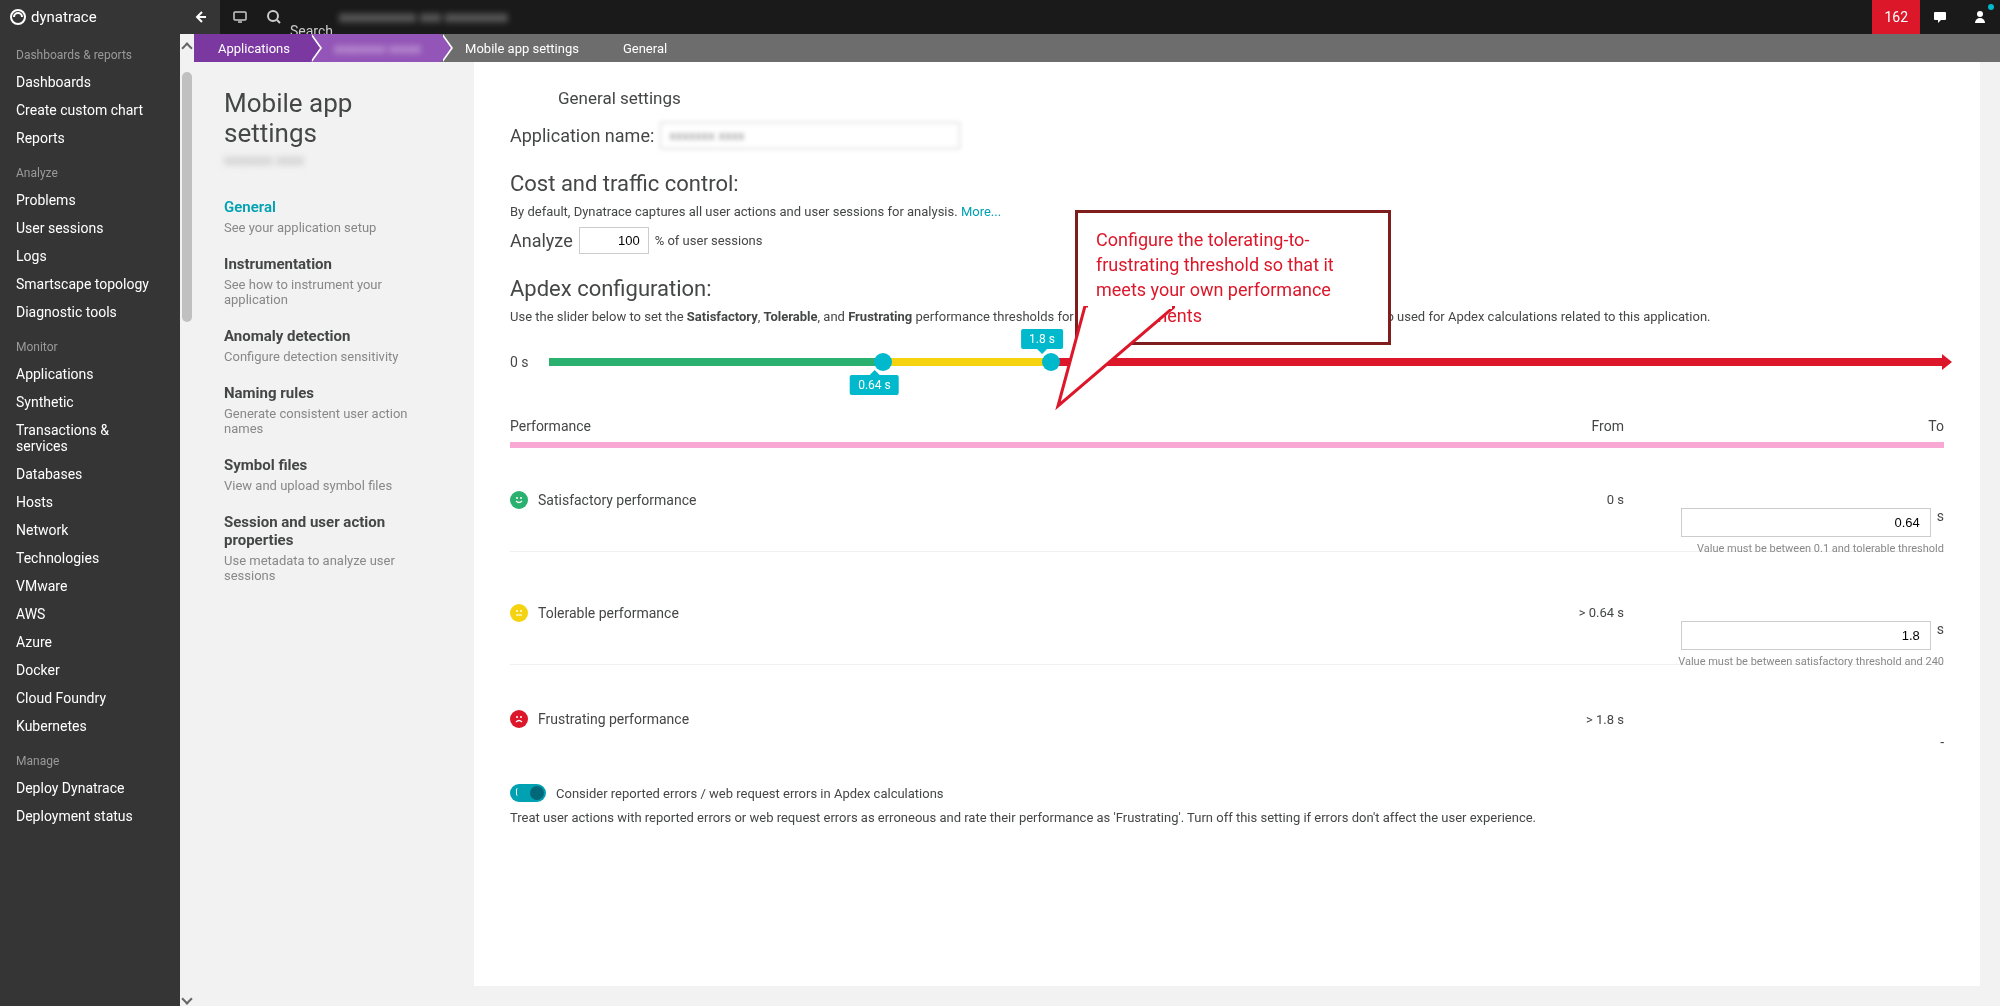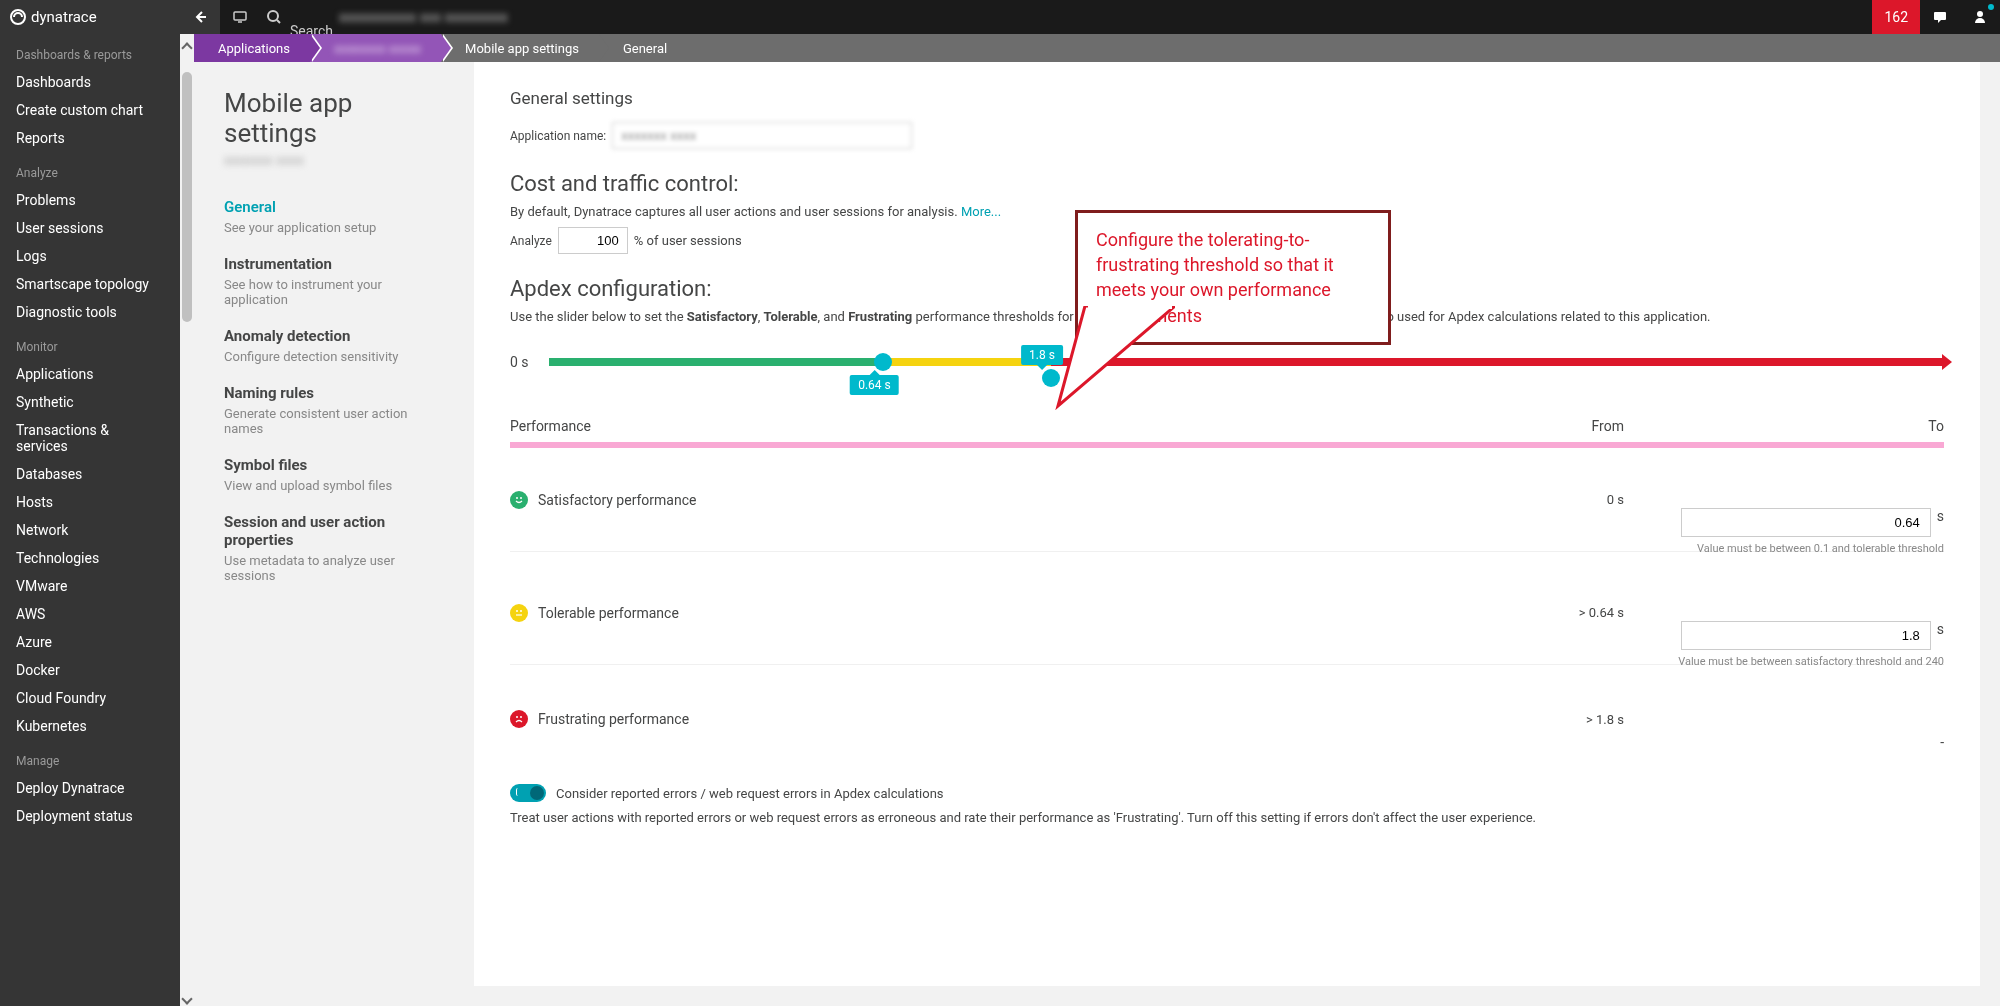--- a/index.html
+++ b/index.html
@@ -47,24 +47,24 @@
 .content-row { flex:1; display:flex; background:#f2f2f2; overflow:hidden; }
 .settings-sidebar { width:280px; padding: 26px 26px 26px 30px; }
 .settings-sidebar h1 { font-size:26px; font-weight:400; color:#454646; margin-bottom:4px;}
 .settings-subtitle { color:#aaa; filter:blur(3px); font-size:14px; margin-bottom:20px;}
 .settings-nav-item { padding: 10px 0; cursor:pointer;}
 .settings-nav-item .title { font-size:15px; color:#454646; font-weight:700;}
 .settings-nav-item.active .title { color:#00a1b2; font-weight:600;}
 .settings-nav-item .desc { font-size:13px; color:#888; margin-top:4px;}
 
 .main-panel { flex:1; background:#fff; padding: 26px 36px; margin-right:20px; margin-bottom:20px; overflow-y:auto;}
-.section-title { font-size:17px; font-weight:400; margin-bottom:14px; color:#454646;}
+.section-title { font-size:17px; font-weight:400; margin-bottom:14px; color:#454646;margin-left:48px;}
 .section-title2 { font-size:22px; font-weight:400; margin: 22px 0 8px; color:#454646;}
 .form-row { display:flex; align-items:center; margin-bottom:8px; }
-.form-label { font-size:12px; color:#454646; margin-right:6px;}
+.form-label { font-size:18px; color:#454646; margin-right:6px;}
 .form-input { border:1px solid #ccc; padding:5px 8px; font-size:13px; width:300px; }
 .form-input.blurred-input { filter: blur(2px); color: #888;}
 .form-input.small { width:70px; text-align:right;}
 .form-suffix { font-size:13px; color:#454646; margin-left:6px;}
 .body-text { font-size:13px; color:#454646; }
 .body-text a { color:#00a1b2; text-decoration:none; cursor:pointer;}
 
 
 .apdex-slider-row { display:flex; align-items:center; margin: 30px 0 40px;}
 .apdex-start-label { font-size:14px; color:#454646; margin-right:20px;}
@@ -275,21 +275,21 @@
 
         <div class="apdex-slider-row">
           <span class="apdex-start-label">0 s</span>
           <div class="slider-track">
             <div class="track-seg track-green"></div>
             <div class="track-seg track-yellow"></div>
             <div class="track-seg track-red"></div>
             <div class="handle" style="left:24%;">
               <div class="handle-label below">0.64 s</div>
             </div>
-            <div class="handle" style="left:36%;margin-top:16px;">
+            <div class="handle" style="left:36%;">
               <div class="handle-label above">1.8 s</div>
             </div>
           </div>
         </div>
 
         <div class="perf-table">
           <div class="perf-header">
             <div class="c1">Performance</div>
             <div class="c2">From</div>
             <div class="c3">To</div>

